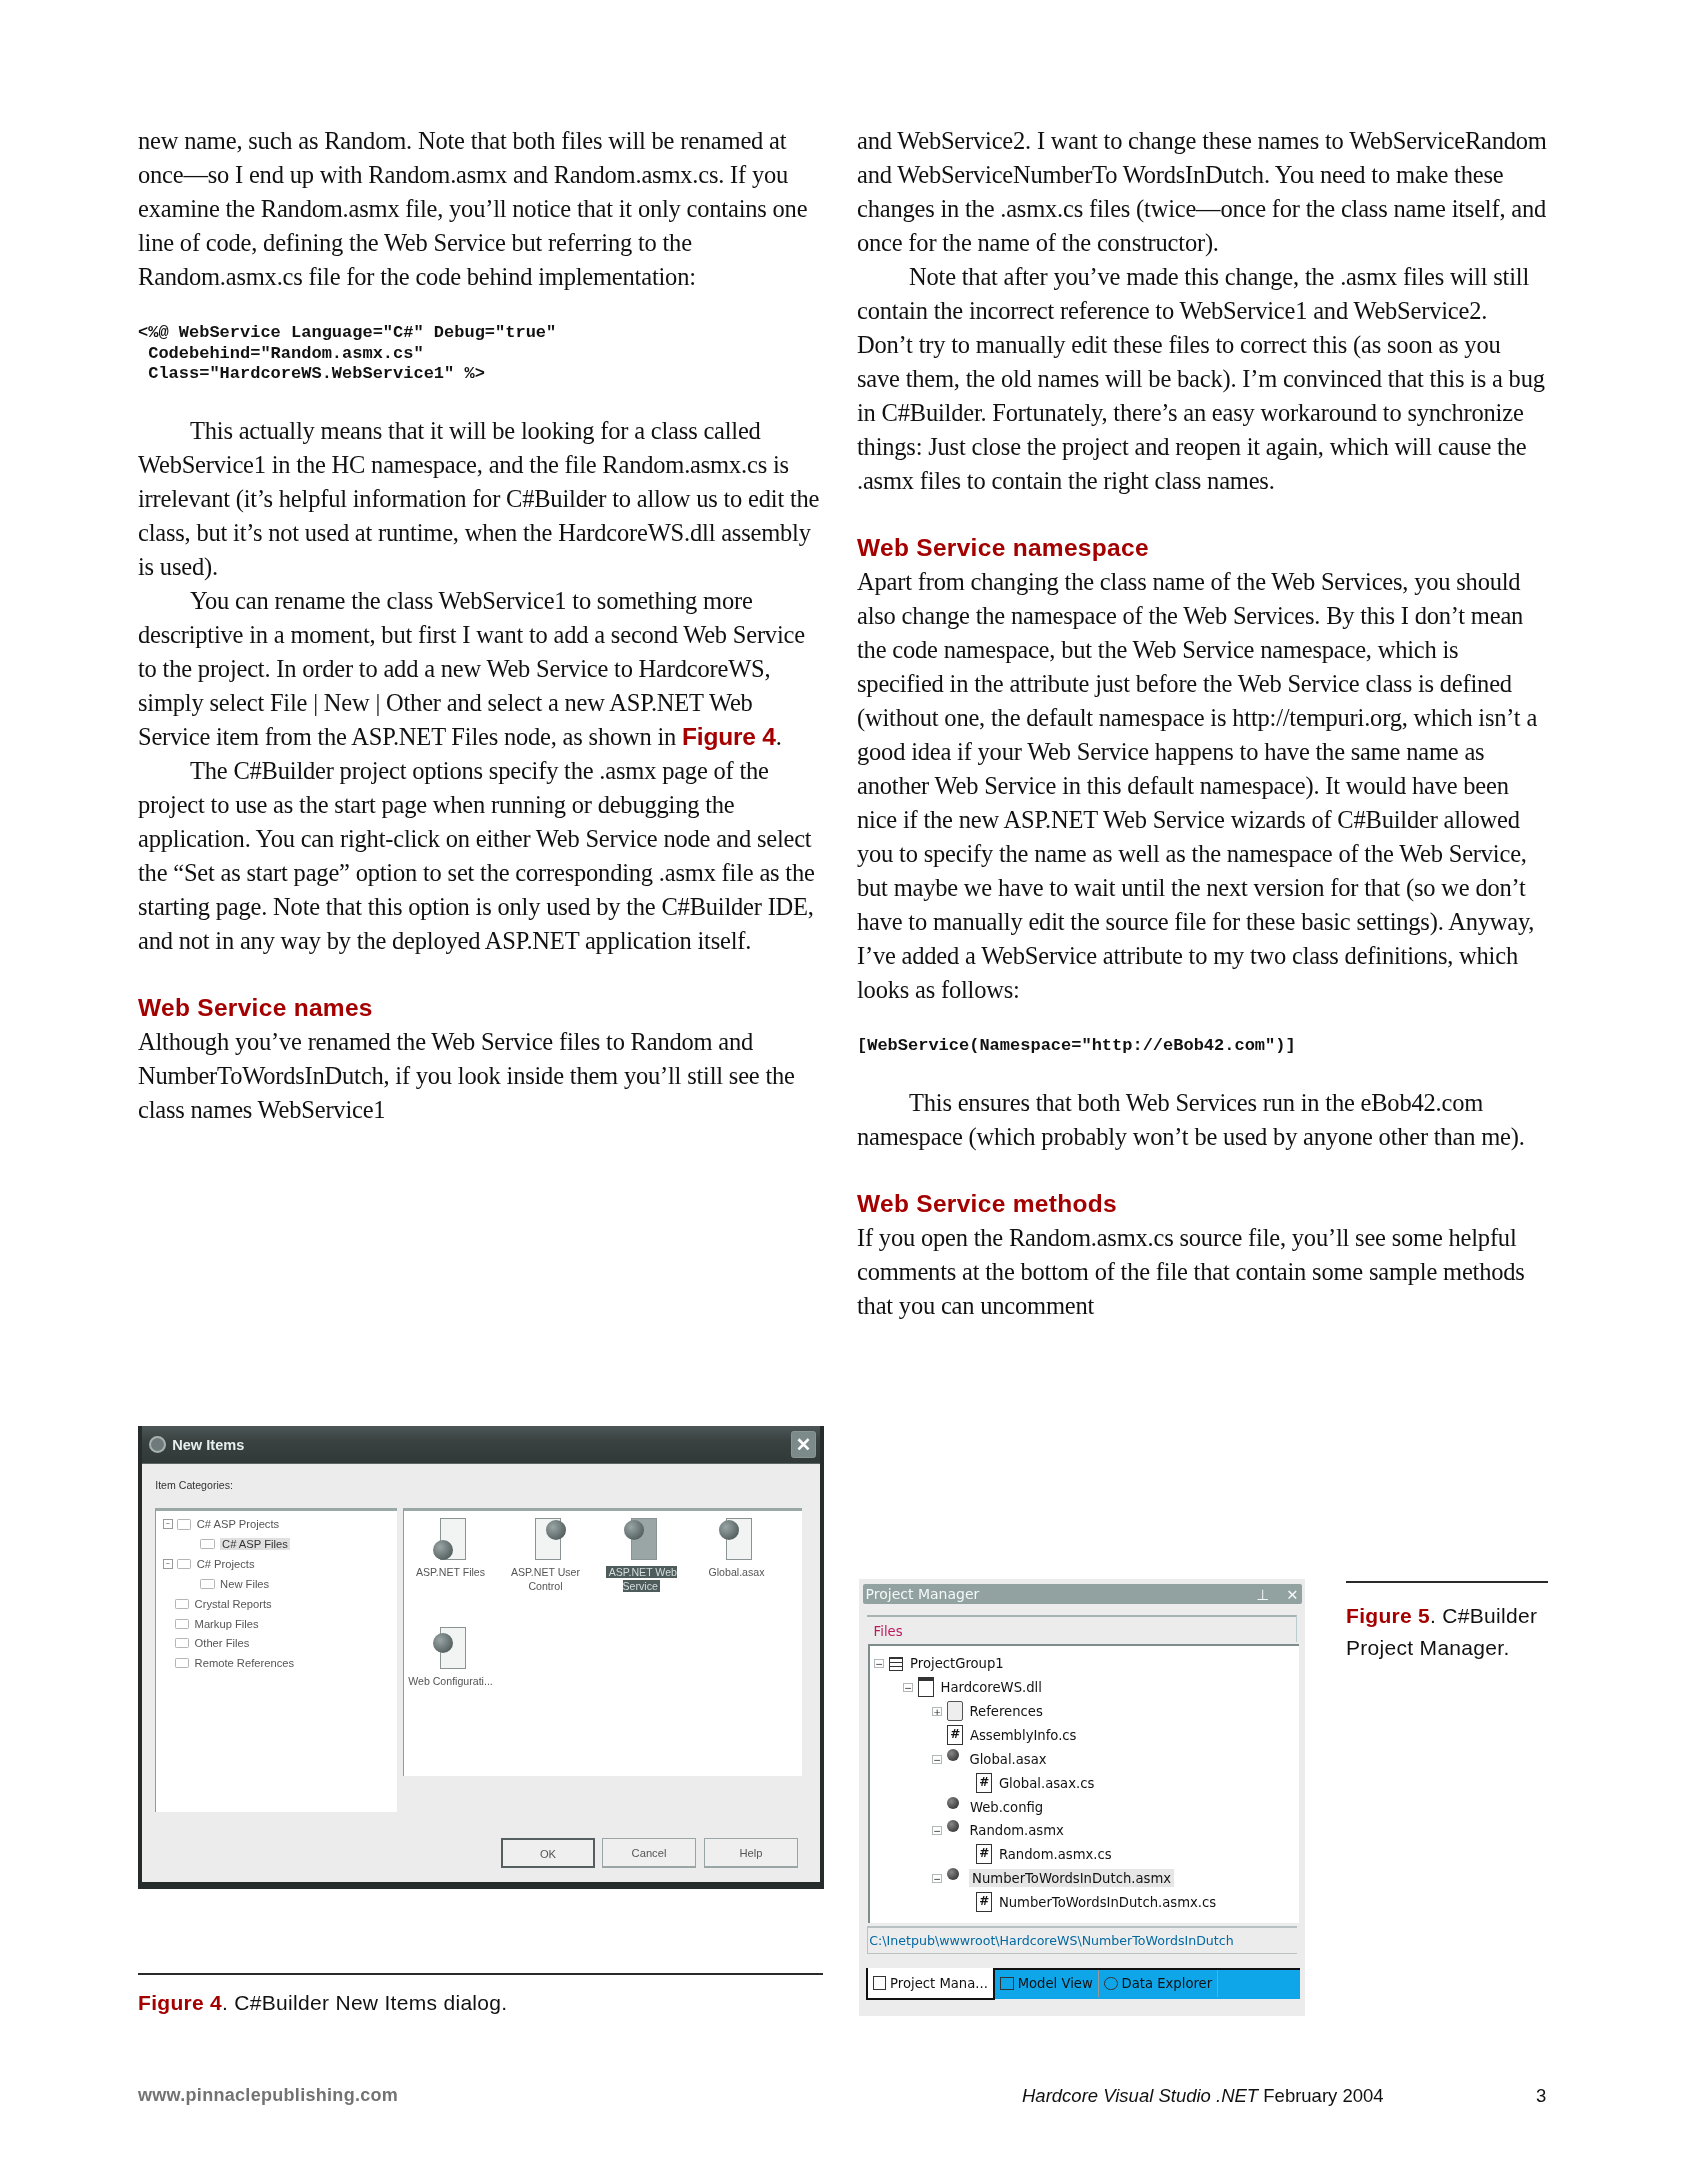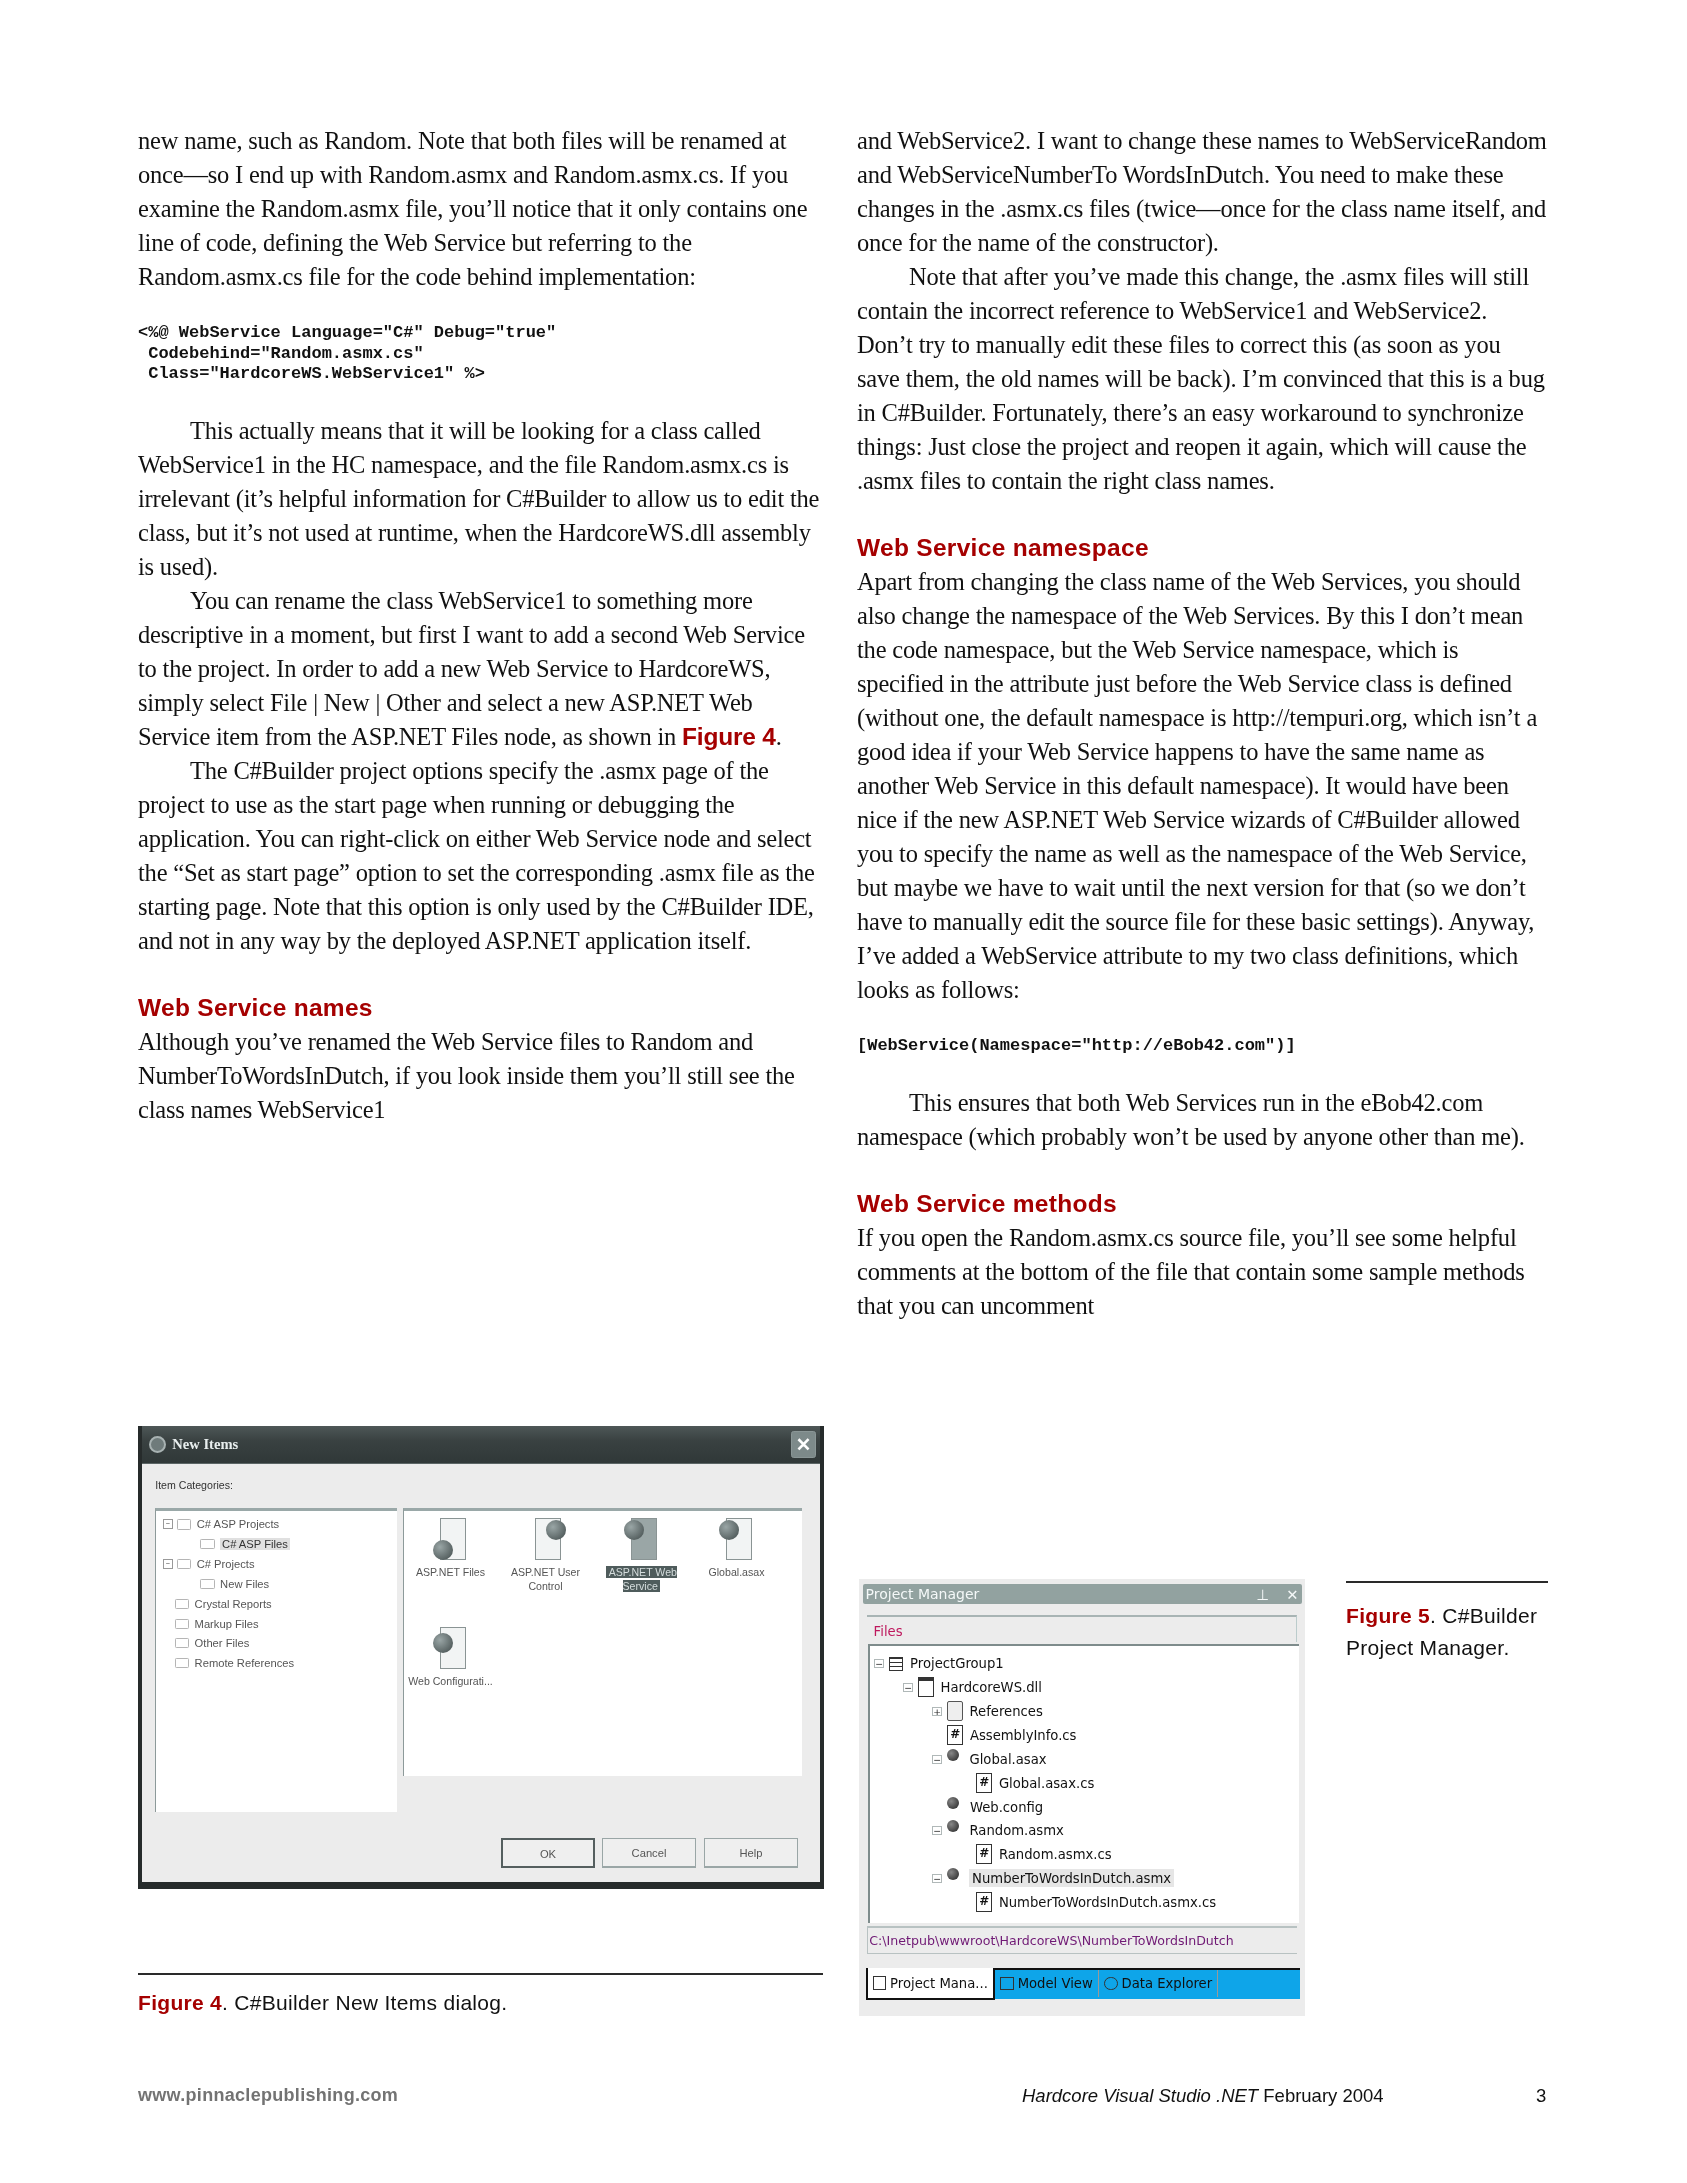--- a/index.html
+++ b/index.html
@@ -12,21 +12,21 @@
   .code { font-family:"Liberation Mono", "DejaVu Sans Mono", monospace; font-weight:bold; font-size:17px; line-height:20.5px; white-space:pre; margin:0; color:#111; }
   .h { font-family:"Liberation Sans", "DejaVu Sans", sans-serif; font-weight:bold; color:#a50000; font-size:24.5px; line-height:34px; margin:0; letter-spacing:0.3px; }
   .fig { font-family:"Liberation Sans", "DejaVu Sans", sans-serif; font-weight:bold; color:#a50000; }
   .gap-code { height:29px; }
   .gap-sec { height:33px; }
 
   
   .dlg { position:absolute; left:138px; top:1426px; width:686px; height:463px; background:#262b2b; box-sizing:border-box; padding:0 4px 6.6px 4px; }
   .dlg-title { height:37px; display:flex; align-items:center; background:linear-gradient(#4e5757,#394141 40%,#303838); border-bottom:1.3px solid #5b6565; }
   .dlg-title .ico { width:17px; height:17px; border-radius:50%; border:2px solid #a8b2b2; margin:0 6.6px 0 6.6px; box-sizing:border-box; background:#6f7b7b; }
-  .dlg-title .ttl { font-family:Liberation Serif, serif; font-weight:bold; color:#e8eeee; font-size:14.6px; flex:1; }
+  .dlg-title .ttl { font-family:Liberation Sans, sans-serif; font-weight:bold; color:#e8eeee; font-size:14.6px; flex:1; }
   .dlg-title .x { width:25px; height:26.5px; margin-right:4px; border:1.3px solid #8a9696; background:#7d8a8a; color:#fff; font-family:"Liberation Sans", sans-serif; font-size:18.5px; line-height:25px; text-align:center; font-weight:bold; border-radius:2.6px; box-sizing:border-box; }
   .dlg-body { position:absolute; left:4px; right:4px; top:38px; bottom:6.6px; background:#ececec; }
   .cat-label { position:absolute; left:13.2px; top:14.6px; font-family:"Liberation Sans", sans-serif; font-size:10.6px; color:#333; }
   .cat-pane { position:absolute; left:13.2px; top:44px; width:241px; height:301px; background:#fff; border-top:3.3px solid #9aa8a8; border-left:1.3px solid #8d9a9a; }
   .tree-row { position:absolute; font-family:"Liberation Sans", sans-serif; font-size:11.2px; color:#555; display:flex; align-items:center; height:16px; }
   .tree-row .pm { width:8px; height:8px; border:0.7px solid #999; font-size:7.3px; line-height:7.3px; text-align:center; margin-right:4px; color:#444; }
   .tree-row .fold { width:14.6px; height:10.6px; border:1.3px solid #b5b5b5; border-radius:1.3px; margin-right:5.3px; box-sizing:border-box; }
   .tree-row.sel .lbl { background:#e0e0e0; padding:0 2px; color:#333; }
   .item-pane { position:absolute; left:261px; top:44px; width:398px; height:265px; background:#fff; border-top:3.3px solid #9aa8a8; border-left:1.3px solid #8d9a9a; }
   .item { position:absolute; width:93px; text-align:center; font-family:"Liberation Sans", sans-serif; font-size:10.6px; color:#555; line-height:14.6px; }
@@ -52,21 +52,21 @@
   .node .exp { width:9.3px; height:9.3px; border:1.3px solid #b0b8b8; font-size:9.3px; line-height:8px; text-align:center; margin-right:5.3px; color:#222; box-sizing:border-box; }
   .node .ic { width:16px; height:20px; margin-right:6.6px; position:relative; }
   .node .ic.cs { border:1.3px solid #333; background:#fff; font-size:12px; text-align:center; line-height:17px; box-sizing:border-box; font-weight:bold; }
   .node .ic.web::before { content:""; position:absolute; left:0; top:0; width:12px; height:12px; border-radius:50%; background:radial-gradient(circle at 35% 35%,#888,#222); }
   .node .ic.web::after { content:""; position:absolute; left:5.3px; top:2.6px; width:9.3px; height:16px; border:1.3px solid #333; background:#fff; z-index:-1; }
   .node .ic.grp { border:1.3px solid #333; width:14.6px; height:14.6px; box-sizing:border-box; background:repeating-linear-gradient(0deg,#fff 0 2.6px,#333 2.6px 4px); }
   .node .ic.dll { border:1.3px solid #333; background:#fff; box-sizing:border-box; border-top-width:4px; }
   .node .ic.ref { border:1.3px solid #555; border-radius:2px; background:#eee; box-sizing:border-box; }
   .node.bold .lbl { font-weight:normal; }
   .node.hl .lbl { background:#e6e6e6; padding:1.3px 2.6px; }
-  .path-bar { position:absolute; left:8px; top:347px; width:430px; height:28px; background:#ececec; border-top:2px solid #b8c2c2; border-bottom:1.3px solid #b8c2c2; border-left:1.3px solid #b8c2c2; font-family:"DejaVu Sans", sans-serif; font-size:12.6px; line-height:26.5px; overflow:hidden; white-space:nowrap; padding-left:1.3px; box-sizing:border-box; color:#701a75; }
+  .path-bar { position:absolute; left:8px; top:347px; width:430px; height:28px; background:#ececec; border-top:2px solid #b8c2c2; border-bottom:1.3px solid #b8c2c2; border-left:1.3px solid #b8c2c2; font-family:"DejaVu Sans", sans-serif; font-size:12.6px; line-height:26.5px; overflow:hidden; white-space:nowrap; padding-left:1.3px; box-sizing:border-box; color:#0369a1; }
   .tabs { position:absolute; left:6.6px; top:389px; width:434px; height:29px; border-top:2px solid #111; display:flex; background:#0ea5e9; }
   .tab { display:flex; align-items:center; font-family:"DejaVu Sans", sans-serif; font-size:13.2px; color:#111; padding:0 5.3px; border-right:1.3px solid #999; height:26.5px; }
   .tab.active { border:2px solid #111; border-top:none; margin-top:-2px; height:30px; background:#fff; }
   .tab .ti { width:13.2px; height:13.2px; border:1.3px solid #333; margin-right:4px; box-sizing:border-box; }
 
   .rule5 { position:absolute; left:1346px; top:1581px; width:202px; height:2px; background:#2a2a2a; }
   .cap5 { position:absolute; left:1346px; top:1600px; width:205px; font-family:"Liberation Sans", sans-serif; font-size:21px; line-height:32px; color:#111; letter-spacing:0.3px; }
 
   .footer-l { position:absolute; left:138px; top:2085px; font-family:"Liberation Sans", sans-serif; font-weight:bold; font-size:18px; color:#737373; letter-spacing:0.3px; }
   .footer-r { position:absolute; left:1022px; top:2085px; font-family:"Liberation Sans", sans-serif; font-size:18.5px; color:#111; }

